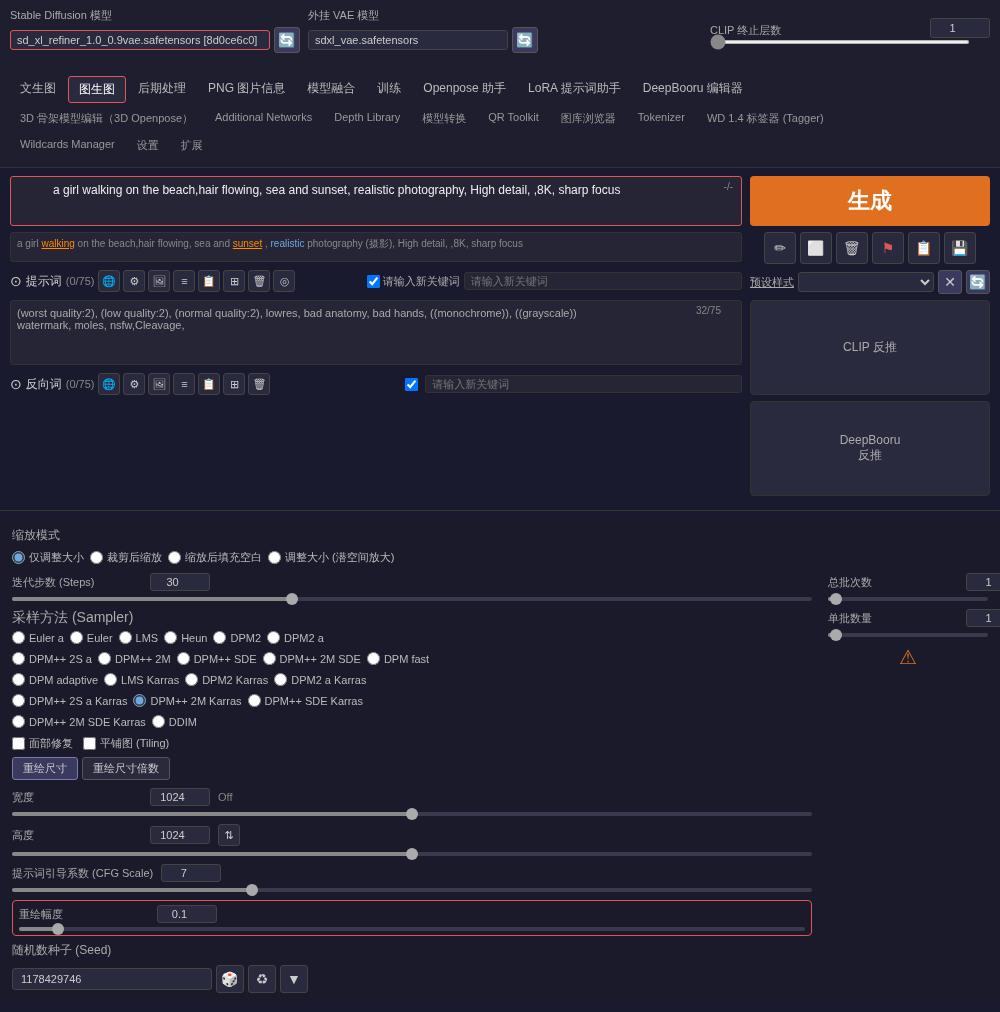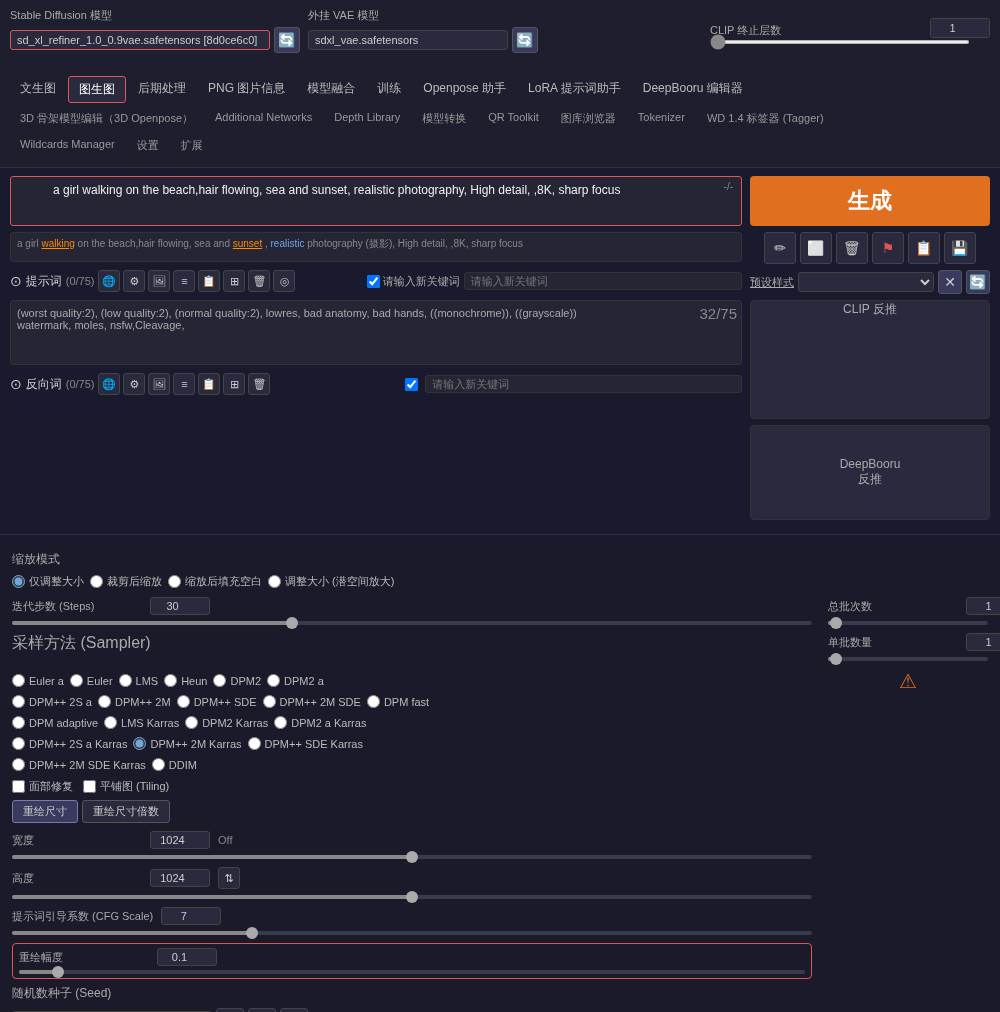--- a/index.html
+++ b/index.html
@@ -248,22 +248,22 @@
       padding: 6px;
       min-height: 65px;
       font-size: 11px;
       color: #aaa;
       position: relative;
     }
 
     .neg-counter {
       position: absolute;
       top: 4px;
-      right: 4px;
-      font-size: 15px;
+      right: 20px;
+      font-size: 10px;
       color: #888;
     }
 
     
     .right-panel {
       width: 240px;
       display: flex;
       flex-direction: column;
       gap: 6px;
     }
@@ -334,23 +334,23 @@
       font-size: 14px;
       display: flex;
       align-items: center;
       justify-content: center;
     }
 
     .clip-image-box {
       background: #2a2a3e;
       border: 1px solid #333;
       border-radius: 4px;
-      height: 119px;
-      display: flex;
-      align-items: flex-start;
+      height: 95px;
+      display: flex;
+      align-items: center;
       justify-content: center;
     }
 
     .clip-label-center {
       color: #aaa;
       font-size: 12px;
       text-align: center;
     }
 
     .deepbooru-box {
@@ -420,23 +420,23 @@
       width: 60px;
       text-align: center;
     }
 
     
     .sampler-section {
       margin-bottom: 8px;
     }
 
     .sampler-label {
-      font-size: 16px;
+      font-size: 14px;
       color: #aaa;
-      margin-bottom: 20px;
+      margin-bottom: 4px;
     }
 
     
     .bottom-params {
       display: flex;
       gap: 16px;
     }
 
     .left-params {
       flex: 1;

